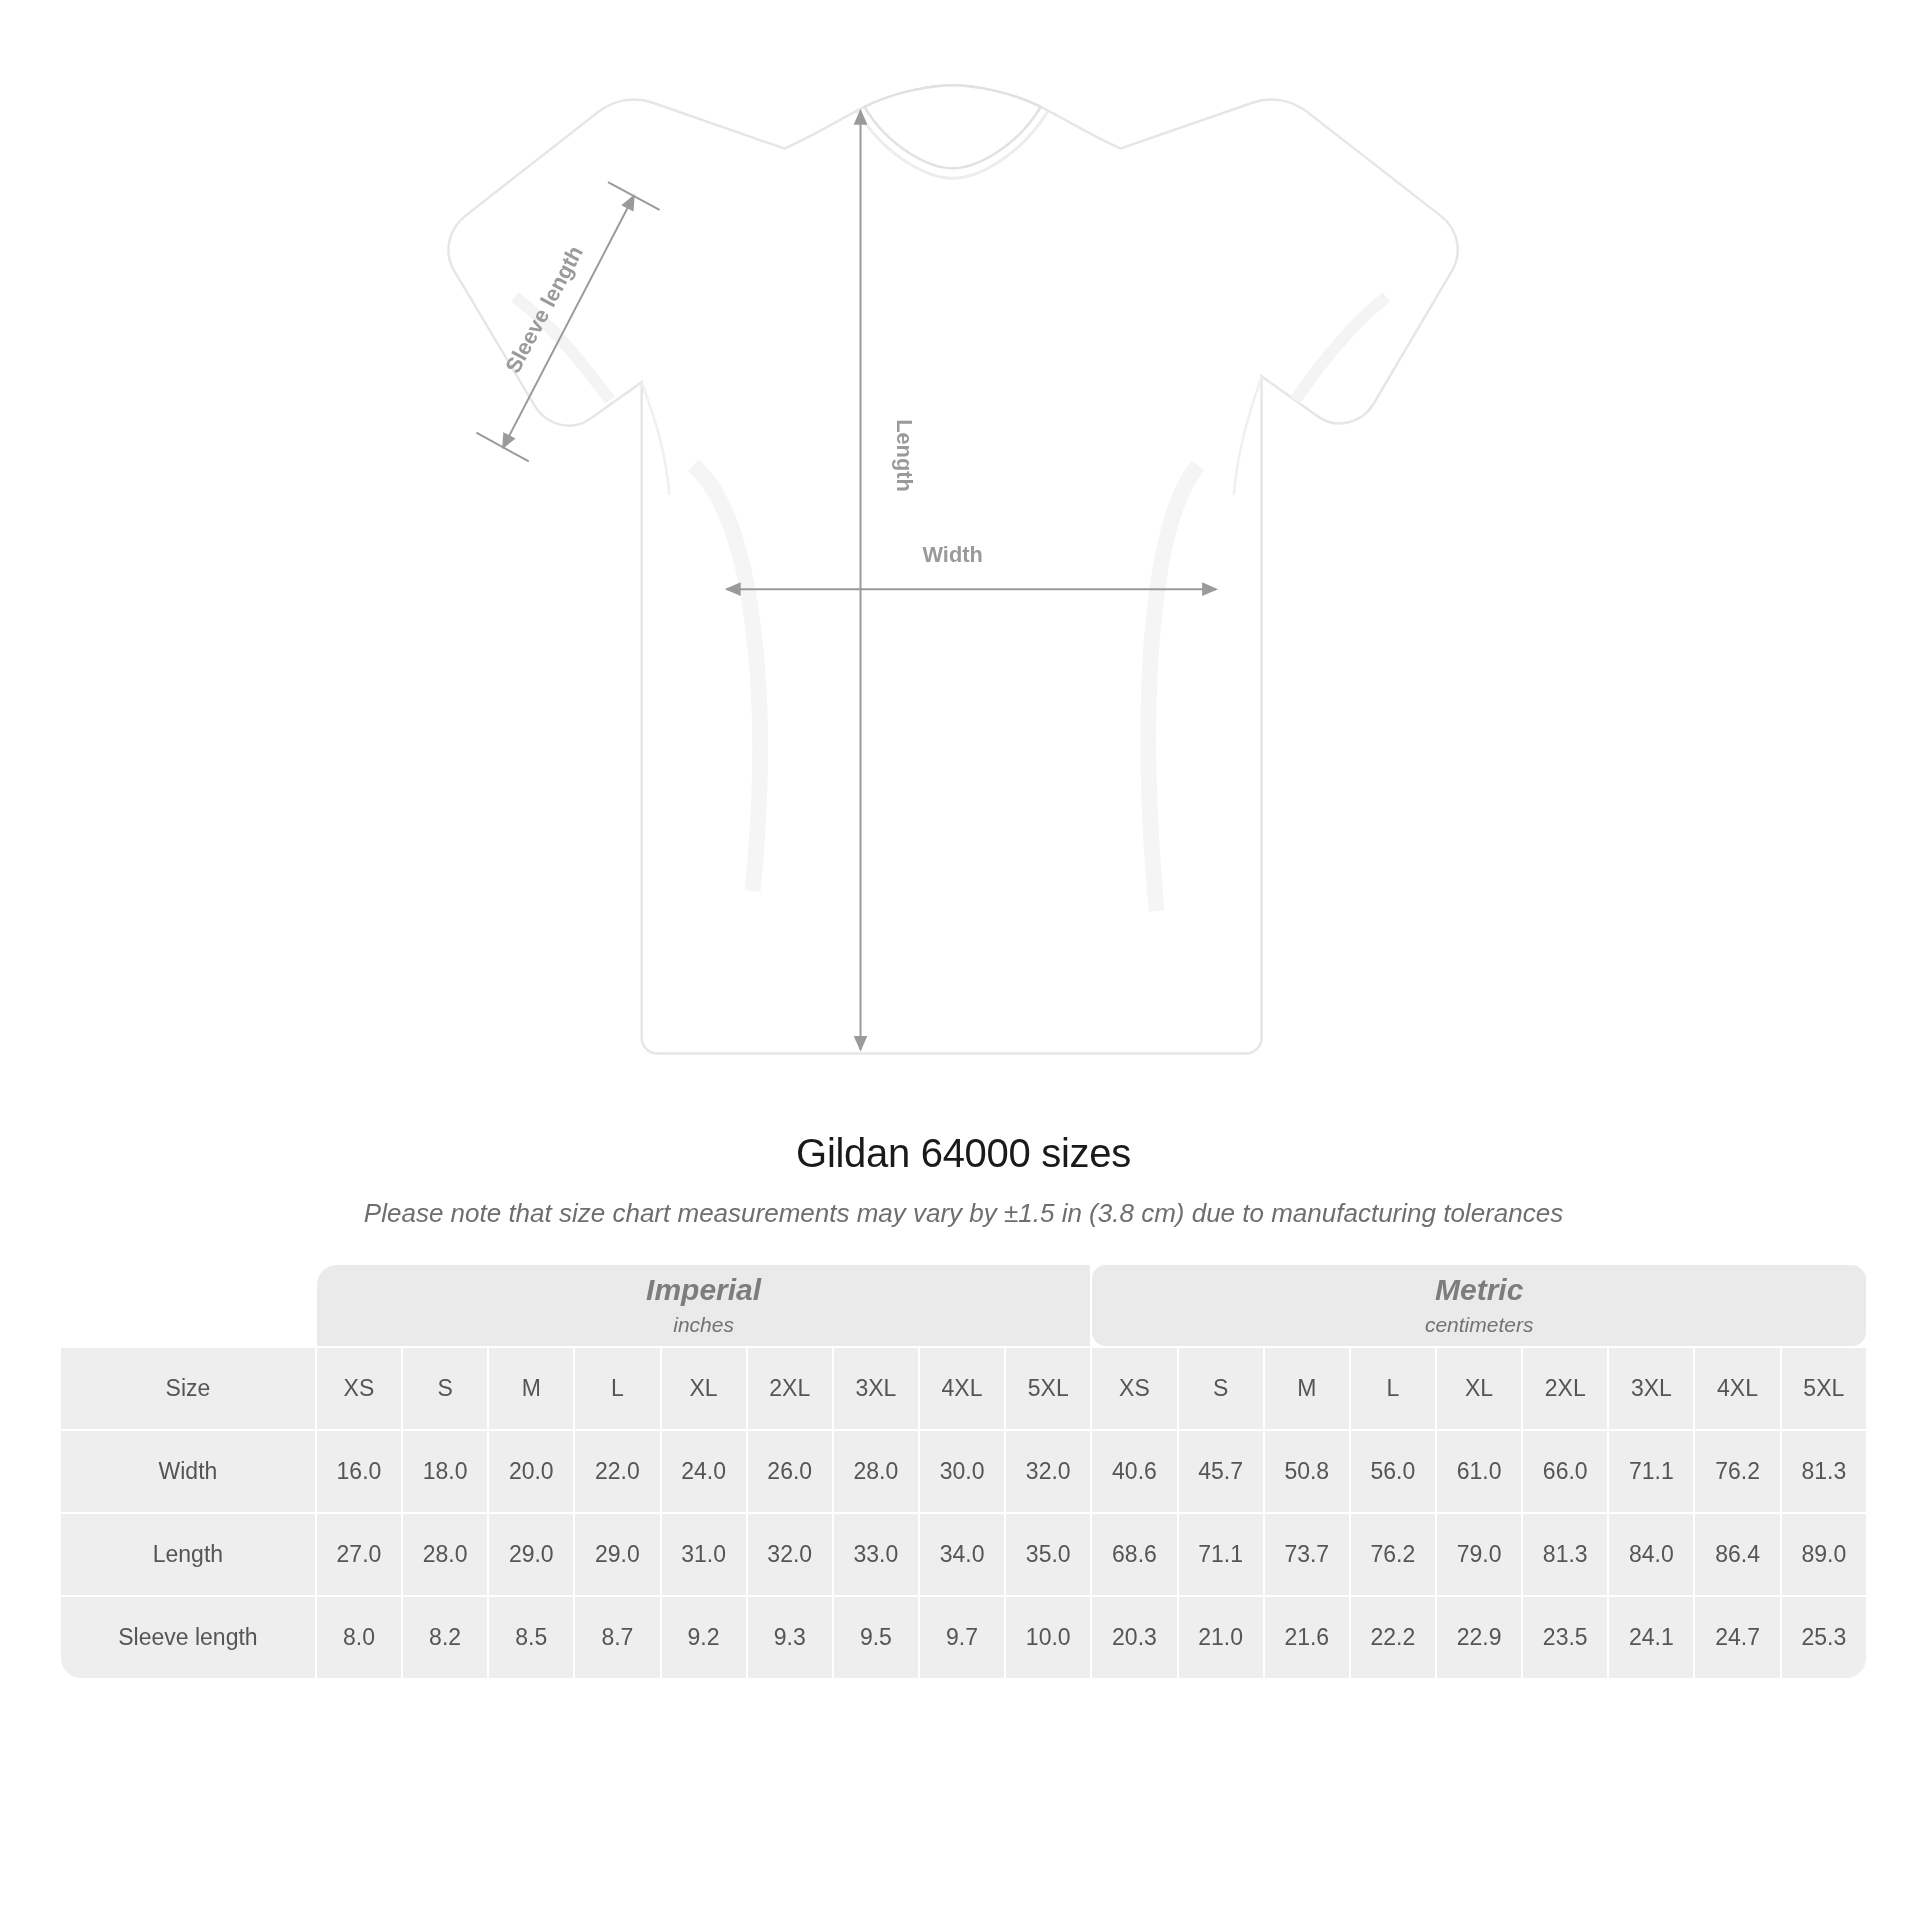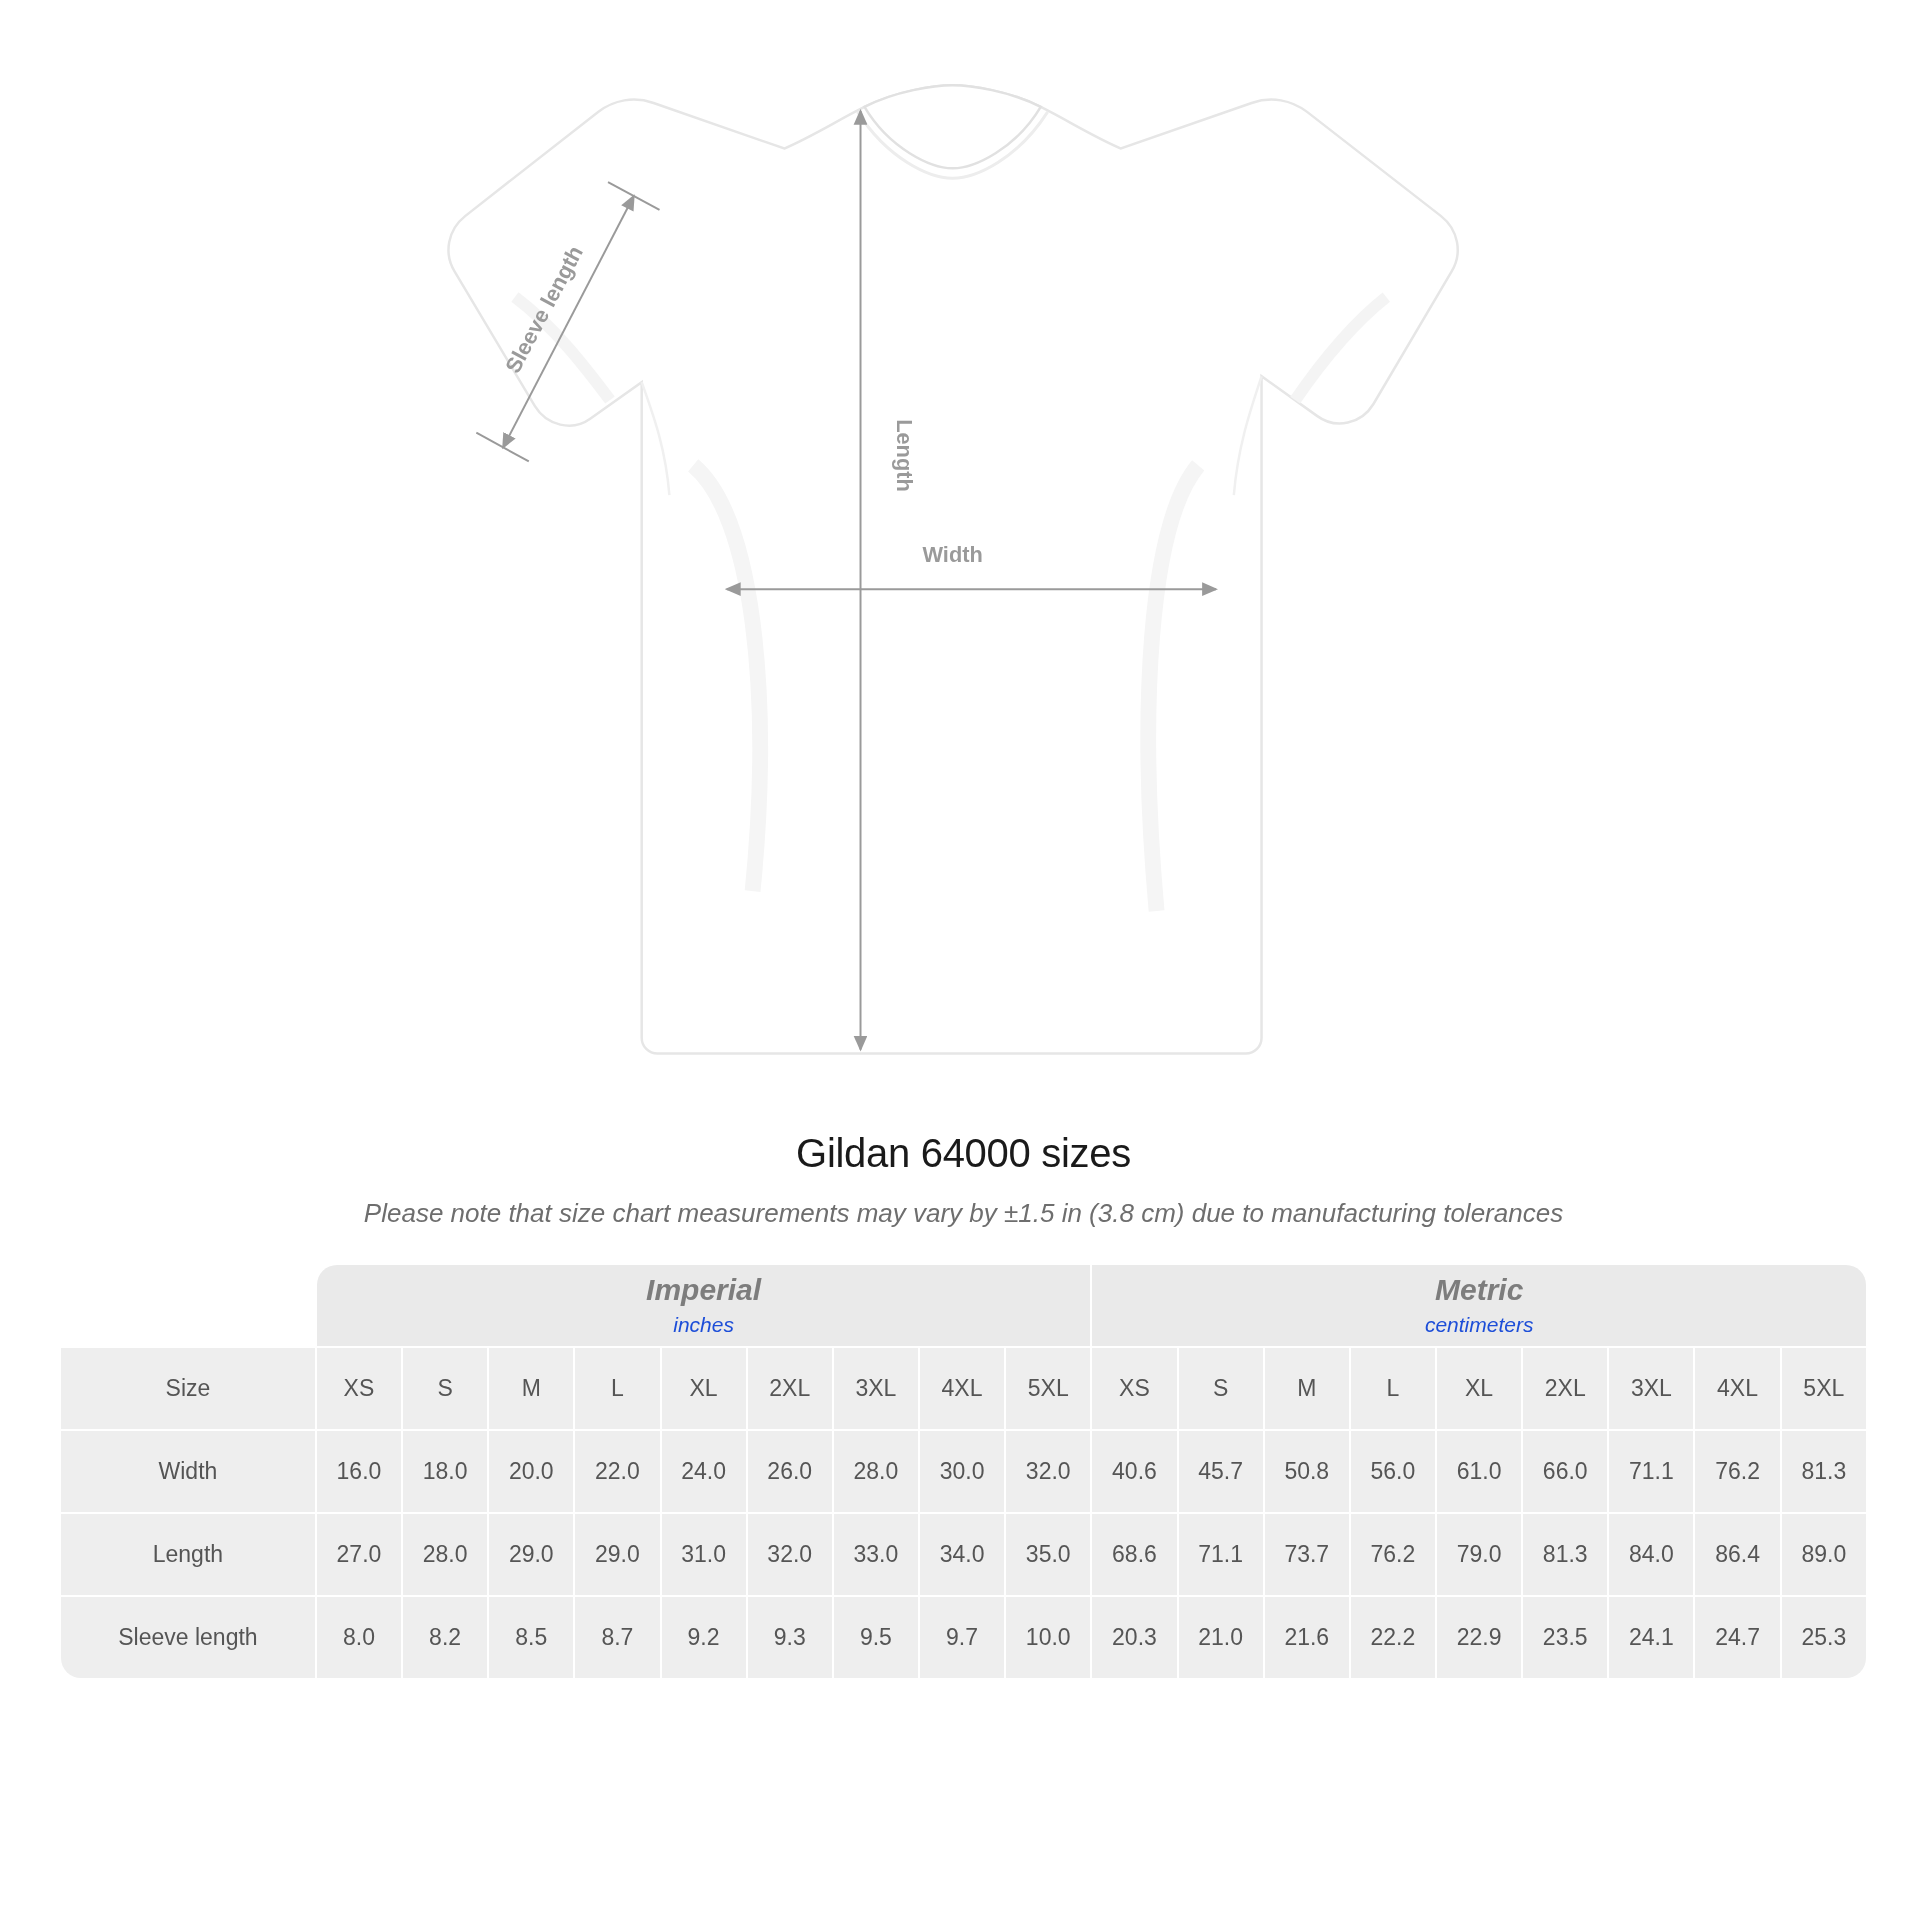--- a/index.html
+++ b/index.html
@@ -87,39 +87,39 @@
   .unit-name {
     font-size: 30px;
     font-weight: bold;
     font-style: italic;
     color: #7d7d7d;
     line-height: 1.25;
   }
   .unit-sub {
     font-size: 21px;
     font-style: italic;
-    color: #1d4ed8;
+    color: #737373;
     line-height: 1.5;
   }
   .corner-cell {
     background: #ffffff !important;
   }
   .row-head {
     font-weight: bold;
     color: #6b6b6b;
     font-size: 24px;
     margin-left: 8px;
   }
   .col-head {
     font-weight: bold;
     color: #6b6b6b;
     font-size: 24px;
   }
   .rounded-tl { border-top-left-radius: 20px; }
-  .rounded-tr { border-top-right-radius: 20px; }
+  .rounded-tr { border-top-right-radius: 20px; border-radius: 14px; }
   .rounded-bl { border-bottom-left-radius: 20px; }
   .rounded-br { border-bottom-right-radius: 20px; }
   .size-col { width: 61px; }
   .label-col { width: 184px; }
 </style>
 </head>
 <body>
 
 <div class="page">
 

